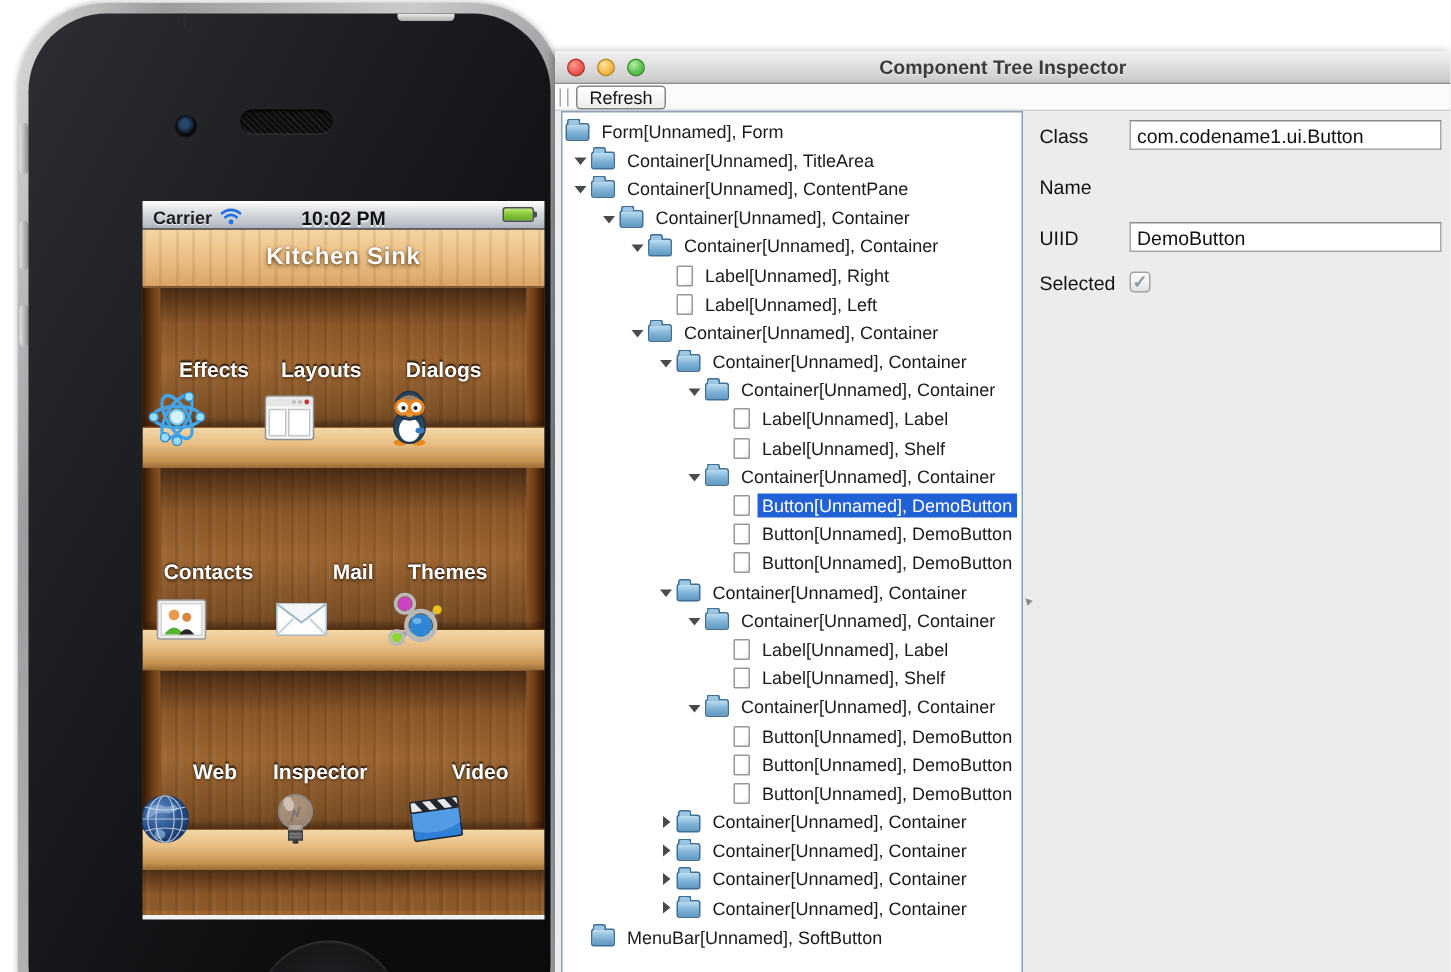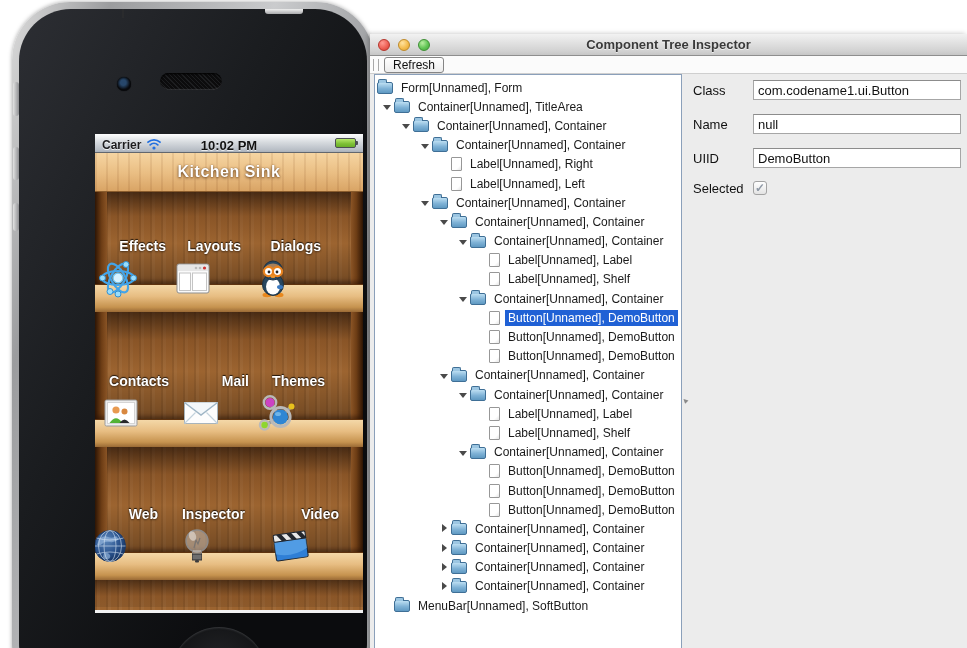--- a/index.html
+++ b/index.html
@@ -334,20 +334,26 @@
           <span class="t-folder"></span>
           <span class="tlabel">Form[Unnamed], Form</span>
         </div>
         <div class="trow">
           <span class="sp" style="width: 6px;"></span>
           <span class="arr down"></span>
           <span class="t-folder"></span>
           <span class="tlabel">Container[Unnamed], TitleArea</span>
         </div>
         <div class="trow">
+          <span class="sp" style="width: 6px;"></span>
+          <span class="arr down"></span>
+          <span class="t-folder"></span>
+          <span class="tlabel">Container[Unnamed], ContentPane</span>
+        </div>
+        <div class="trow">
           <span class="sp" style="width: 25px;"></span>
           <span class="arr down"></span>
           <span class="t-folder"></span>
           <span class="tlabel">Container[Unnamed], Container</span>
         </div>
         <div class="trow">
           <span class="sp" style="width: 44px;"></span>
           <span class="arr down"></span>
           <span class="t-folder"></span>
           <span class="tlabel">Container[Unnamed], Container</span>
@@ -500,21 +506,20 @@
 
     <span id="split-arrow">▲</span>
 
     <div id="props-panel">
       <div class="prow" id="prop-row-class">
         <span class="plabel">Class</span>
         <input type="text" value="com.codename1.ui.Button" style="">
       </div>
       <div class="prow" id="prop-row-name">
         <span class="plabel">Name</span>
-        <input type="text" value="null" style="">
       </div>
       <div class="prow" id="prop-row-uiid">
         <span class="plabel">UIID</span>
         <input type="text" value="DemoButton" style="">
       </div>
       <div class="prow" id="prop-row-selected">
         <span class="plabel">Selected</span>
         <span id="selected-checkbox">✓</span>
       </div>
     </div>

